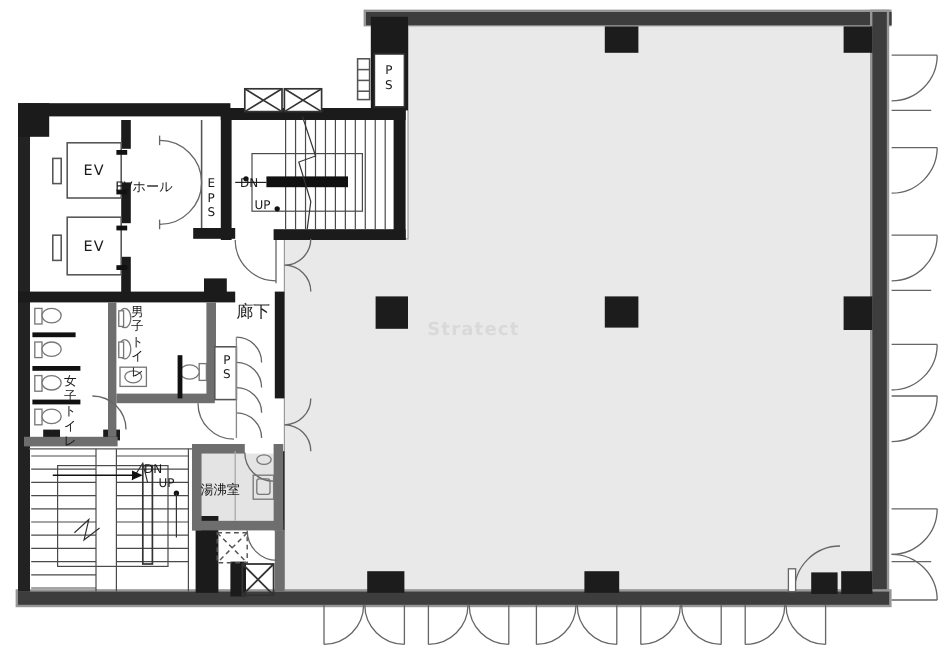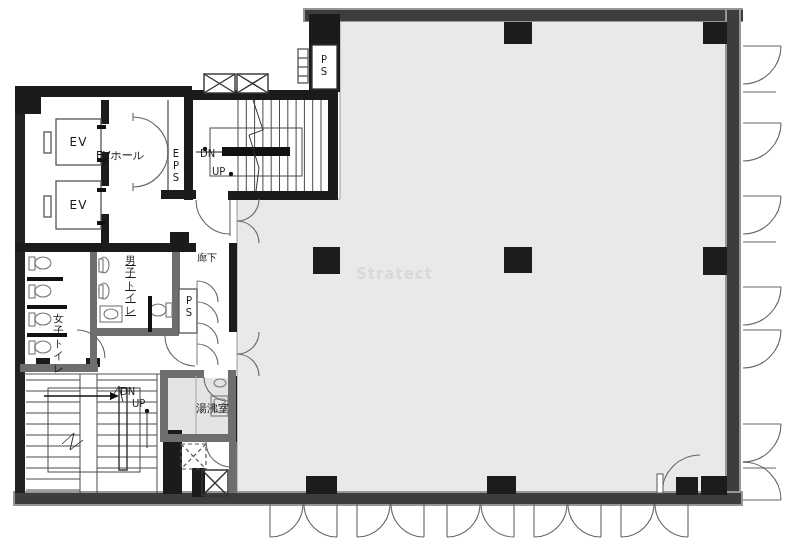--- a/index.html
+++ b/index.html
@@ -261,22 +261,22 @@
     <rect x="701" y="476" width="26" height="19"></rect>
   </g>
 </svg>
 
   <div class="lbl cen" style="left:56px;top:119px;width:45px;height:46px;font-size:12px;letter-spacing:1px;">EV</div>
   <div class="lbl cen" style="left:56px;top:181px;width:45px;height:48px;font-size:12px;letter-spacing:1px;">EV</div>
   <div class="lbl" style="left:96px;top:148px;width:80px;font-size:11px;text-align:left;">EVホール</div>
   <div class="lbl v" style="left:171px;top:134px;width:10px;font-size:10px;margin-top:14px;">EPS</div>
   <div class="lbl v" style="left:319px;top:54px;width:10px;font-size:10px;">PS</div>
   <div class="lbl v" style="left:184px;top:295px;width:10px;font-size:10px;">PS</div>
-  <div class="lbl" style="left:197px;top:251px;font-size:10px;">廊下</div>
-  <div class="lbl v" style="left:124px;top:254px;width:13px;font-size:10.5px;text-decoration:underline;">男子トイレ</div>
+  <div class="lbl" style="left:197px;top:251px;font-size:14px;">廊下</div>
+  <div class="lbl v" style="left:108px;top:254px;width:13px;font-size:10.5px;">男子トイレ</div>
   <div class="lbl v" style="left:52px;top:312px;width:13px;font-size:10.5px;">女子トイレ</div>
-  <div class="lbl" style="left:167px;top:401px;width:62px;font-size:11px;text-align:right;">湯沸室</div>
+  <div class="lbl" style="left:167px;top:401px;width:62px;font-size:11px;text-align:left;">湯沸室</div>
   <div class="lbl" style="left:200px;top:148px;font-size:10px;">DN</div>
   <div class="lbl" style="left:212px;top:166px;font-size:10px;">UP</div>
   <div class="lbl" style="left:120px;top:386px;font-size:10px;">DN</div>
   <div class="lbl" style="left:132px;top:398px;font-size:10px;">UP</div>
   <div class="lbl wm" style="left:356px;top:265px;font-size:15px;">Stratect</div>
 </div>
 
 </body></html>

